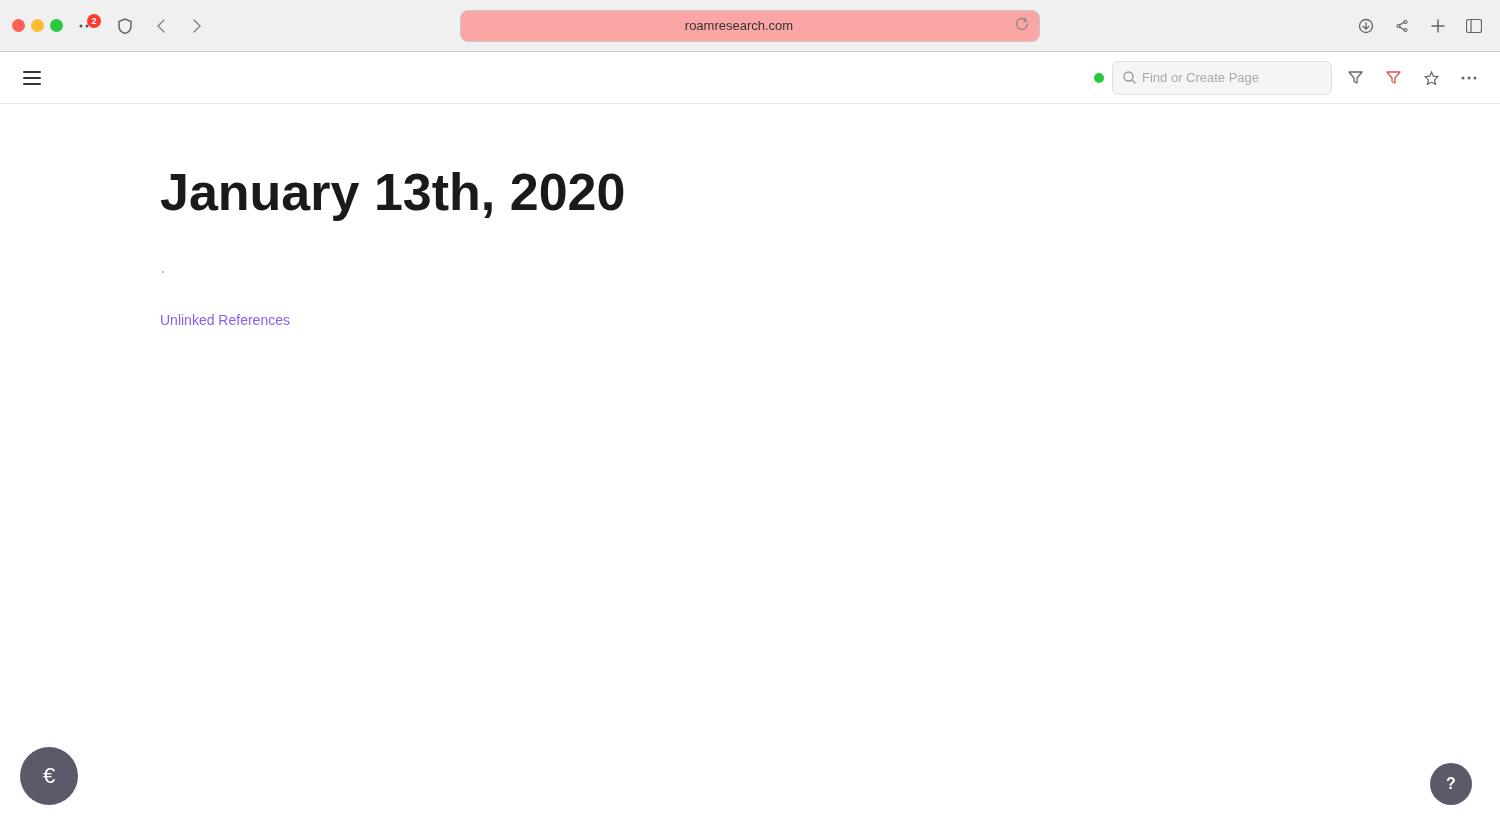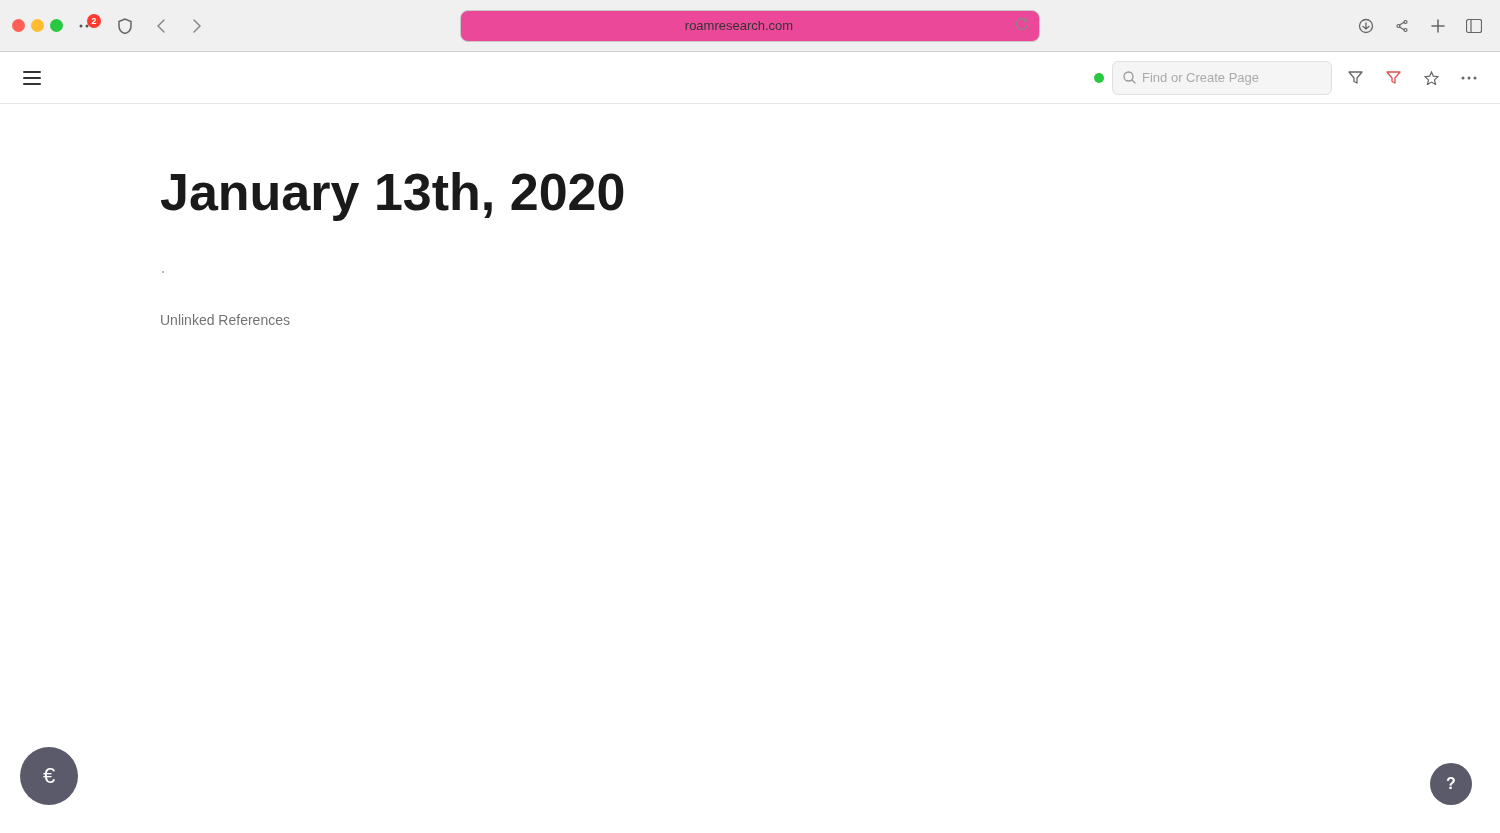--- a/index.html
+++ b/index.html
@@ -101,21 +101,21 @@
       display: flex;
       justify-content: center;
       position: absolute;
       left: 50%;
       transform: translateX(-50%);
     }
 
     .address-bar {
       width: 580px;
       height: 32px;
-      background: #ec4899;
+      background: #fca5a5;
       border: 1px solid #c8c8c8;
       border-radius: 8px;
       display: flex;
       align-items: center;
       padding: 0 10px;
       gap: 8px;
     }
 
     .address-text {
       flex: 1;
@@ -248,21 +248,21 @@
     }
 
     .bullet-point {
       color: #aaa;
       font-size: 18px;
       margin-left: 0;
       margin-bottom: 30px;
     }
 
     .unlinked-references {
-      color: #737373;
+      color: #8b5cf6;
       font-size: 14px;
       font-weight: 500;
       margin-top: 20px;
     }
 
     
     .avatar-btn {
       position: fixed;
       bottom: 28px;
       left: 20px;

